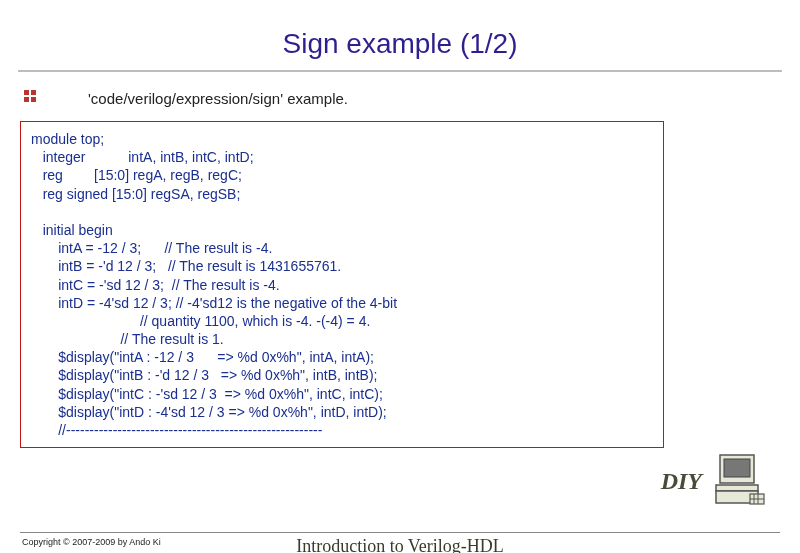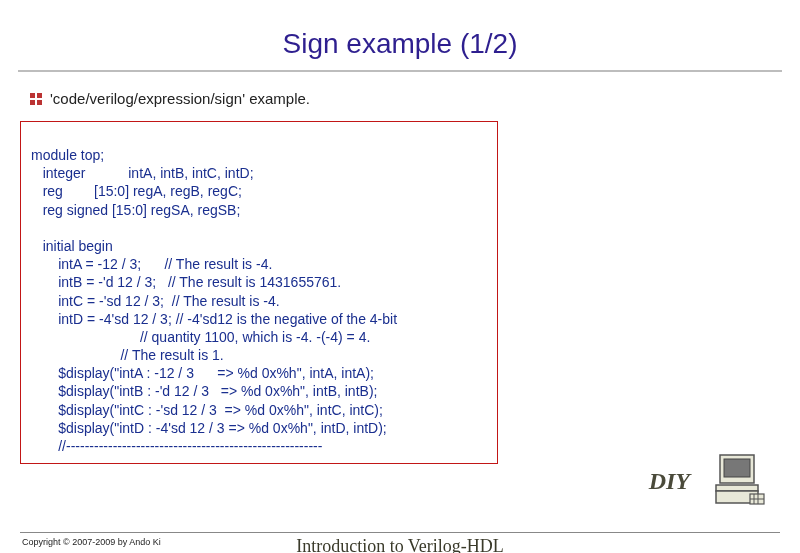--- a/index.html
+++ b/index.html
@@ -19,23 +19,24 @@
     padding-top: 28px;
     padding-bottom: 10px;
   }
   .title-underline {
     height: 2px;
     background: #bdbdbd;
     margin: 0 18px 18px 18px;
   }
   .bullet-row {
     display: flex;
-    align-items: center;
-    padding-left: 30px;
+    align-items: flex-start;
+    padding-left: 24px;
     padding-bottom: 14px;
+    gap: 44px;
   }
   .bullet-icon {
     width: 12px;
     height: 12px;
     margin-right: 8px;
     position: relative;
   }
   .bullet-icon::before, .bullet-icon::after {
     content: "";
     position: absolute;
@@ -51,35 +52,35 @@
   }
   .b2 { top:0; right:0; }
   .b3 { bottom:0; left:0; }
   .bullet-text {
     color: #222;
     font-size: 15px;
   }
   .code-box {
     border: 1px solid #c21616;
     margin: 0 20px;
-    width: 478px;
-    padding: 24px 10px 8px 10px;
+    width: 644px;
+    padding: 8px 10px 8px 10px;
     font-family: Arial, Helvetica, sans-serif;
     font-size: 14px;
     line-height: 1.3;
     color: #1a2f8f;
     white-space: pre;
   }
   .diy-block {
     position: absolute;
     right: 30px;
     bottom: 40px;
     display: flex;
     align-items: center;
-    gap: 20px;
+    gap: 8px;
   }
   .diy-text {
     color: #4a4a3a;
     font-style: italic;
     font-size: 24px;
     font-weight: bold;
     font-family: "Times New Roman", serif;
   }
   .computer-icon { width: 60px; height: 60px; }
   .footer-line {

